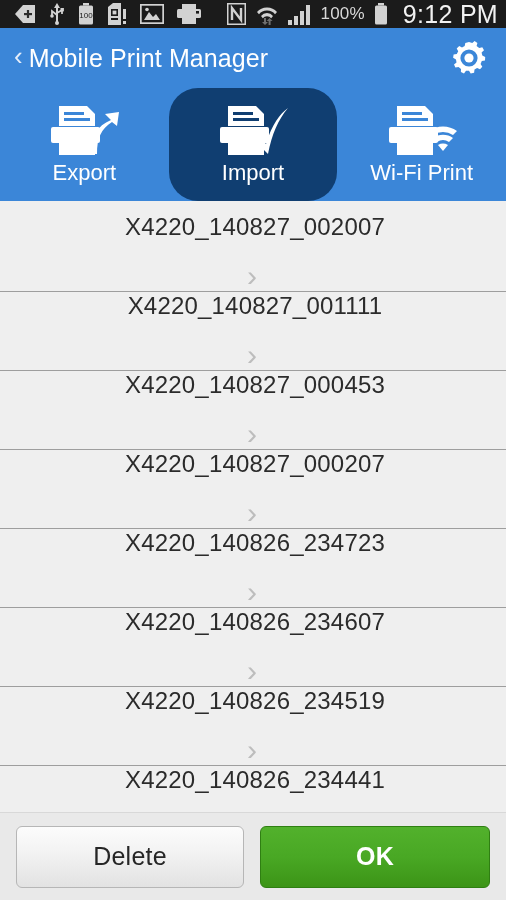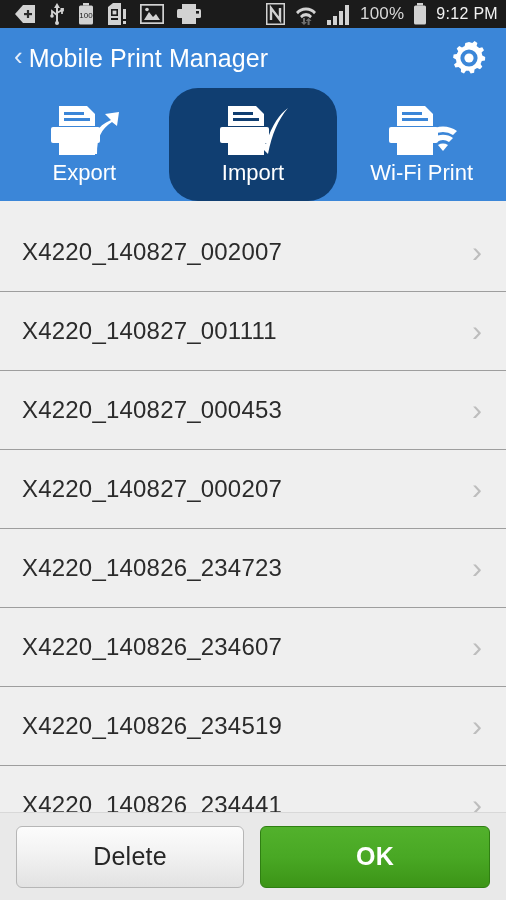--- a/index.html
+++ b/index.html
@@ -15,21 +15,21 @@
   .statusbar {
     height:28px; background:#1b1b1b;
     display:flex; align-items:center;
     padding:0 8px 0 14px;
     color:#d2d2d2;
   }
   .status-left { display:flex; align-items:center; gap:13px; }
   .status-right { margin-left:auto; display:flex; align-items:center; gap:9px; }
   .sicon { display:block; }
   .batt-pct { font-size:17px; color:#d8d8d8; letter-spacing:.2px; }
-  .clock { font-size:16px; color:#f2f2f2; letter-spacing:.3px; margin-left:0; }
+  .clock { font-size:25px; color:#f2f2f2; letter-spacing:.3px; margin-left:6px; }
 
   
   .titlebar {
     height:60px; background:#3b86d8;
     display:flex; align-items:center;
     padding:0 14px 0 10px;
   }
   .back-chevron {
     color:#e6eefa; font-size:26px; line-height:1;
     padding:0 6px 4px 4px; font-weight:400;
@@ -56,20 +56,21 @@
   
   .list-wrap {
     position:absolute; top:213px; left:0; right:0; bottom:88px;
     background:#efefef; overflow:hidden;
   }
   .list-row {
     height:79px; display:flex; align-items:center;
     padding:0 18px 0 22px;
     border-bottom:1px solid #9e9e9e;
     background:#efefef;
+    flex-direction:column;
   }
   .list-row .row-label {
     font-size:24px; color:#2b2b2b; letter-spacing:.2px;
     flex:1 1 auto;
   }
   .chev {
     color:#bdbdbd; font-size:30px; line-height:1;
     font-weight:300; padding-right:6px;
   }
 

